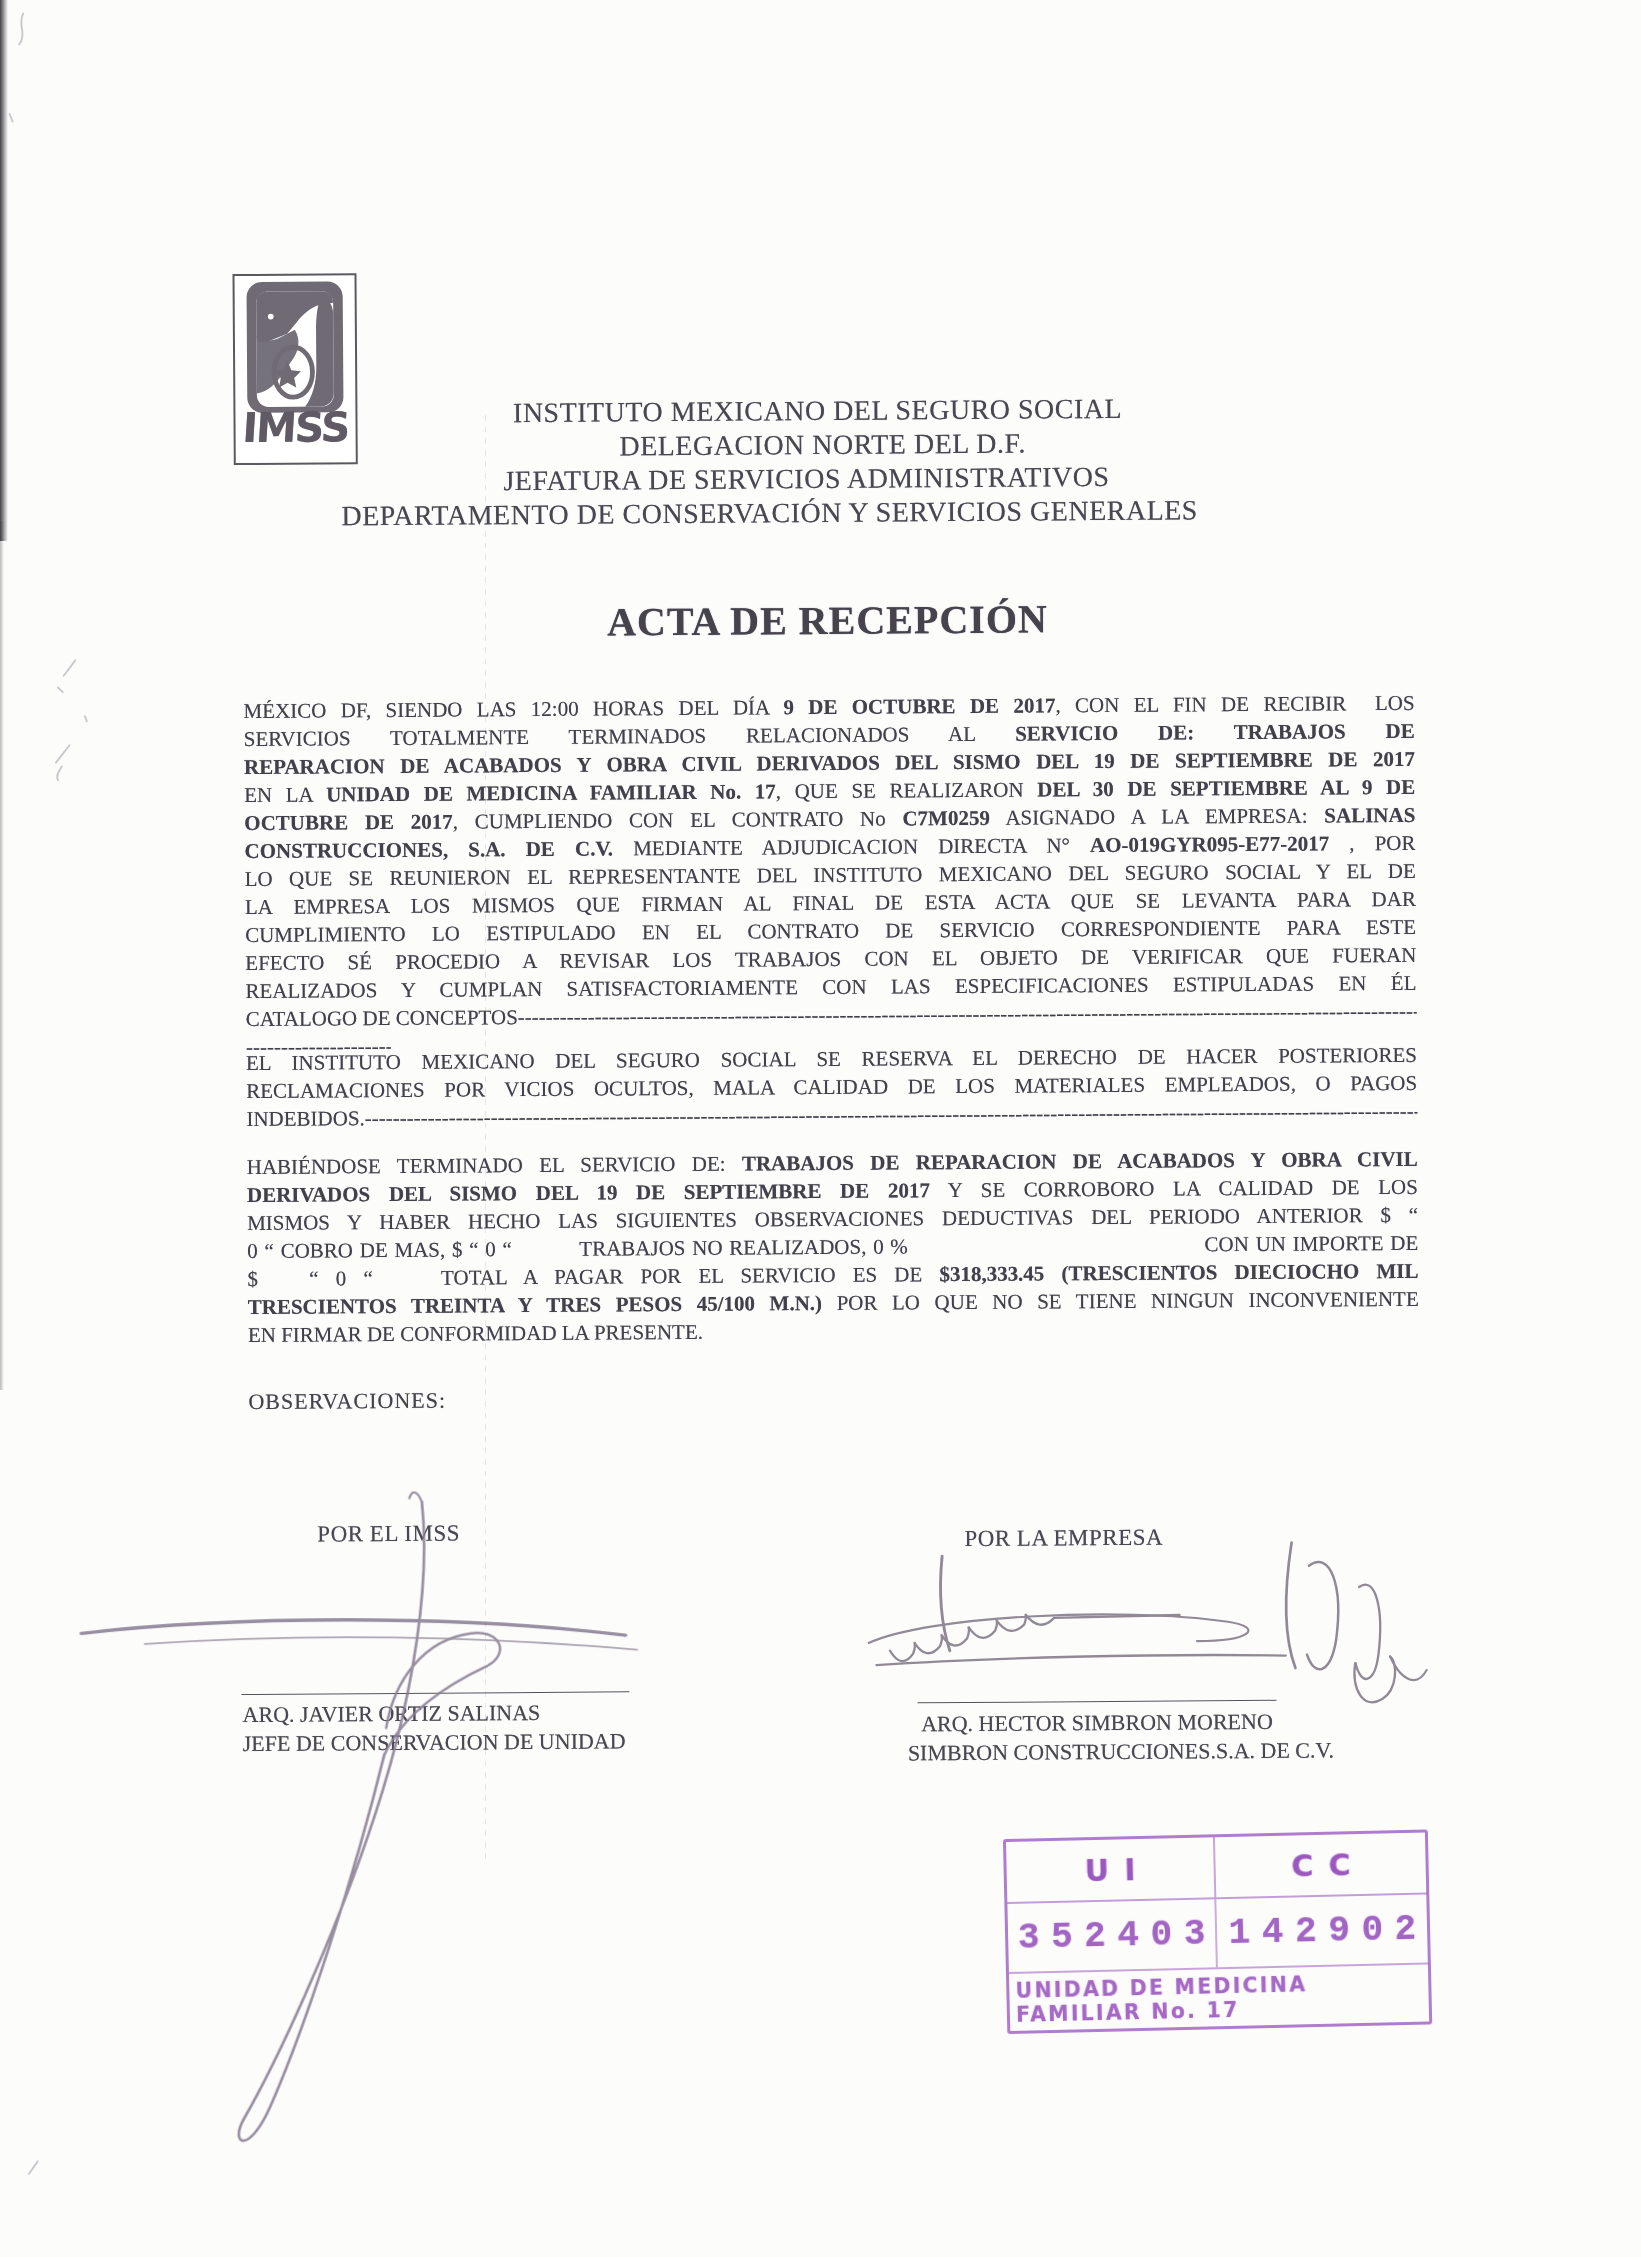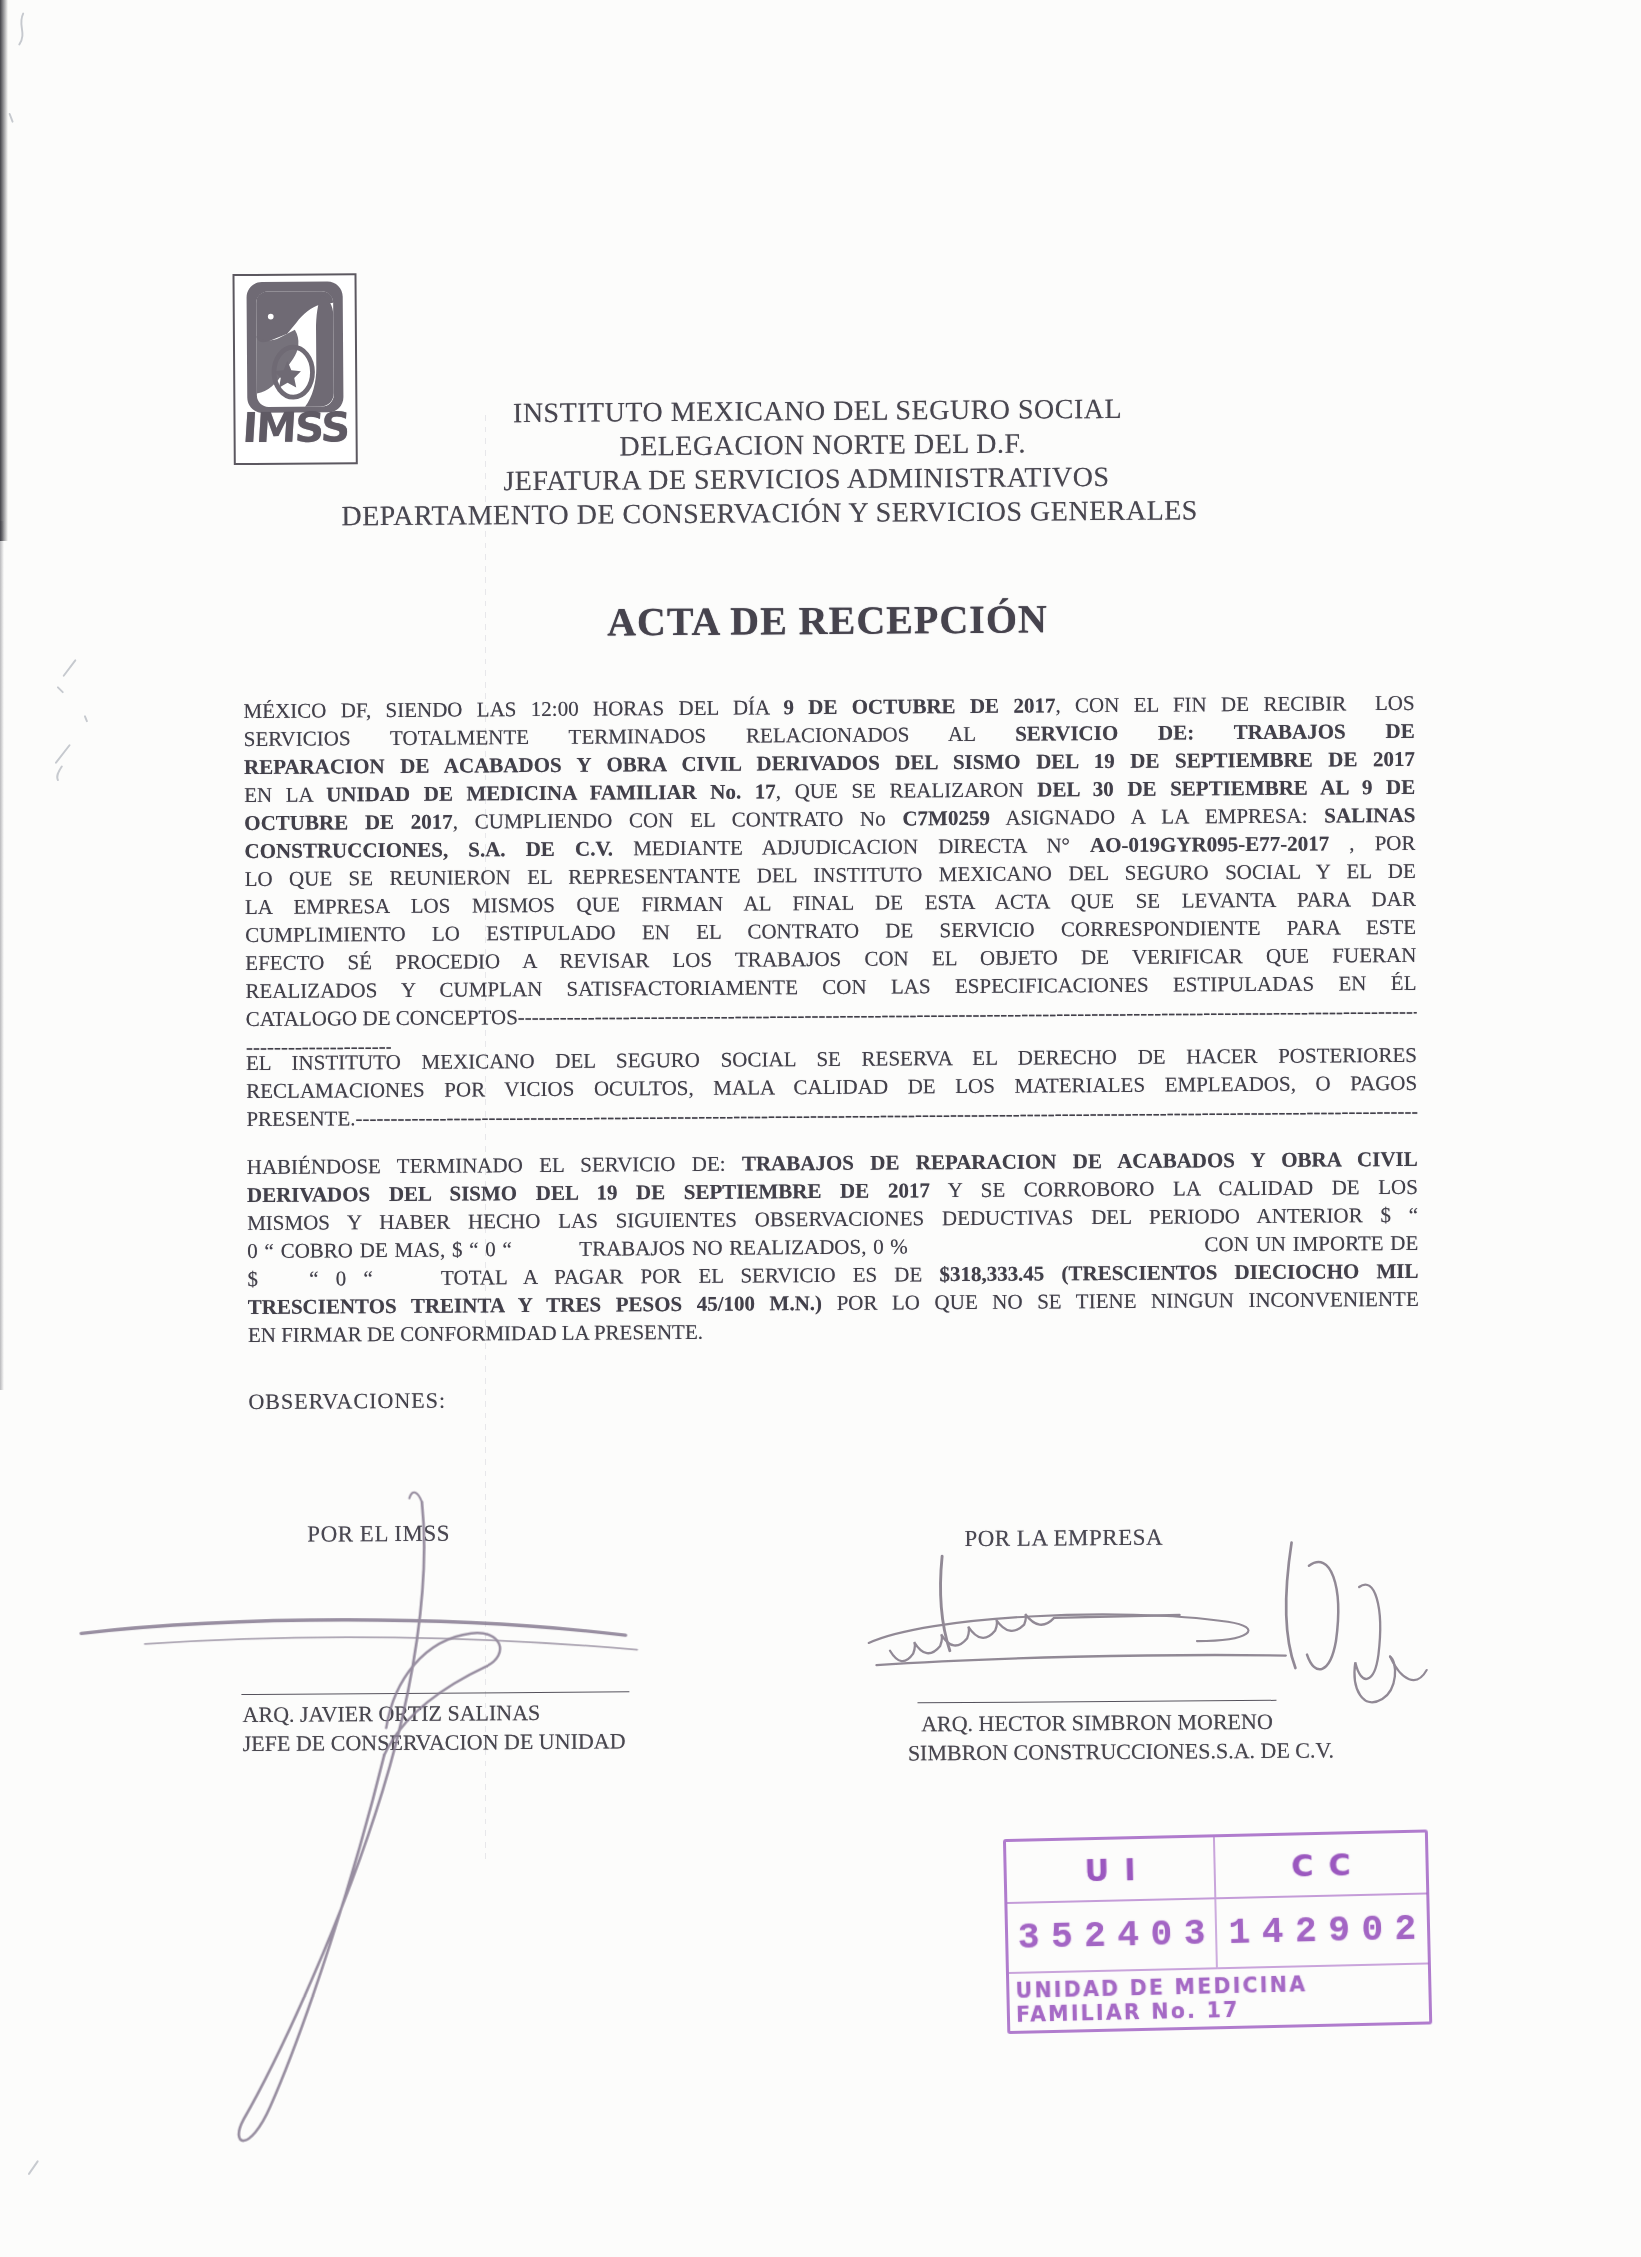--- a/index.html
+++ b/index.html
@@ -44,21 +44,21 @@
   .para{position:absolute;left:246px;width:1171px;font-size:21px;color:#42404a;}
   .p1{top:693px;} .p2{top:1045px;} .p3{top:1149px;}
   .tline{height:28px;line-height:28px;text-align:justify;text-align-last:justify;overflow:hidden;}
   .tline.left{text-align:left;text-align-last:left;}
   .tline.nowrap{text-align:left;text-align-last:left;white-space:nowrap;}
   .tline.shortdash{width:145px;white-space:nowrap;text-align:left;text-align-last:left;}
   .b{font-weight:bold;}
   .obs{position:absolute;left:246px;top:1385px;font-size:22px;letter-spacing:1px;color:#45434c;}
   
   .sig-label{position:absolute;font-size:23px;letter-spacing:0.5px;color:#4a4852;}
-  .lab-imss{left:304px;top:1518px;}
+  .lab-imss{left:314px;top:1518px;}
   .lab-emp{left:961px;top:1527px;}
   .sig-rule{position:absolute;border-top:1.9px solid #55525c;height:0;}
   .rule-imss{left:237px;top:1690px;width:388px;}
   .rule-emp{left:913px;top:1703px;width:359px;}
   .sig-names{position:absolute;font-size:22px;line-height:29px;color:#49474f;}
   .names-imss{left:238px;top:1696px;}
   .names-emp{left:903px;top:1710px;}
   .names-emp .l1{padding-left:13.5px;}
   
   .stamp{position:absolute;left:999px;top:1837px;width:425px;height:195px;
@@ -140,21 +140,21 @@
         <div class="tline"><span>LA EMPRESA LOS MISMOS QUE FIRMAN AL FINAL DE ESTA ACTA QUE SE LEVANTA PARA DAR</span></div>
         <div class="tline"><span>CUMPLIMIENTO LO ESTIPULADO EN EL CONTRATO DE SERVICIO CORRESPONDIENTE PARA ESTE</span></div>
         <div class="tline"><span>EFECTO SÉ PROCEDIO A REVISAR LOS TRABAJOS CON EL OBJETO DE VERIFICAR QUE FUERAN</span></div>
         <div class="tline"><span>REALIZADOS Y CUMPLAN SATISFACTORIAMENTE CON LAS ESPECIFICACIONES ESTIPULADAS EN ÉL</span></div>
         <div class="tline nowrap"><span>CATALOGO DE CONCEPTOS</span><span>----------------------------------------------------------------------------------------------------------------------------------------------------------------------------------------------------------------------------</span></div>
         <div class="tline shortdash"><span>------------------------------------</span></div>
       </div>
     <div class="para p2">
         <div class="tline"><span>EL INSTITUTO MEXICANO DEL SEGURO SOCIAL SE RESERVA EL DERECHO DE HACER POSTERIORES</span></div>
         <div class="tline"><span>RECLAMACIONES POR VICIOS OCULTOS, MALA CALIDAD DE LOS MATERIALES EMPLEADOS, O PAGOS</span></div>
-        <div class="tline nowrap"><span>PRESENTE.</span><span>------------------------------------------------------------------------------------------------------------------------------------------------------------------------------------------------------------------------------------------------</span></div>
+        <div class="tline nowrap"><span>INDEBIDOS.</span><span>------------------------------------------------------------------------------------------------------------------------------------------------------------------------------------------------------------------------------------------------</span></div>
       </div>
     <div class="para p3">
         <div class="tline"><span>HABIÉNDOSE TERMINADO EL SERVICIO DE: </span><span class="b">TRABAJOS DE REPARACION DE ACABADOS Y OBRA CIVIL</span></div>
         <div class="tline"><span class="b">DERIVADOS DEL SISMO DEL 19 DE SEPTIEMBRE DE 2017</span><span> Y SE CORROBORO LA CALIDAD DE LOS</span></div>
         <div class="tline"><span>MISMOS Y HABER HECHO LAS SIGUIENTES OBSERVACIONES DEDUCTIVAS DEL PERIODO ANTERIOR $ “</span></div>
         <div class="tline"><span>0 “ COBRO DE MAS, $ “ 0 “</span><span>&nbsp;&nbsp;&nbsp;&nbsp;&nbsp;&nbsp;&nbsp;&nbsp;&nbsp;&nbsp;</span><span>TRABAJOS NO REALIZADOS, 0 %</span><span>&nbsp;&nbsp;&nbsp;&nbsp;&nbsp;&nbsp;&nbsp;&nbsp;&nbsp;&nbsp;&nbsp;&nbsp;&nbsp;&nbsp;&nbsp;&nbsp;&nbsp;&nbsp;&nbsp;&nbsp;&nbsp;&nbsp;&nbsp;&nbsp;&nbsp;&nbsp;&nbsp;&nbsp;&nbsp;&nbsp;&nbsp;&nbsp;&nbsp;&nbsp;&nbsp;&nbsp;&nbsp;&nbsp;&nbsp;&nbsp;&nbsp;&nbsp;&nbsp;&nbsp;</span><span>CON UN IMPORTE DE</span></div>
         <div class="tline"><span>$</span><span>&nbsp;&nbsp;&nbsp;</span><span>“ 0 “</span><span>&nbsp;&nbsp;&nbsp;&nbsp;</span><span>TOTAL A PAGAR POR EL SERVICIO ES DE </span><span class="b">$318,333.45 (TRESCIENTOS DIECIOCHO MIL</span></div>
         <div class="tline"><span class="b">TRESCIENTOS TREINTA Y TRES PESOS 45/100 M.N.)</span><span> POR LO QUE NO SE TIENE NINGUN INCONVENIENTE</span></div>
         <div class="tline left"><span>EN FIRMAR DE CONFORMIDAD LA PRESENTE.</span></div>
       </div>

